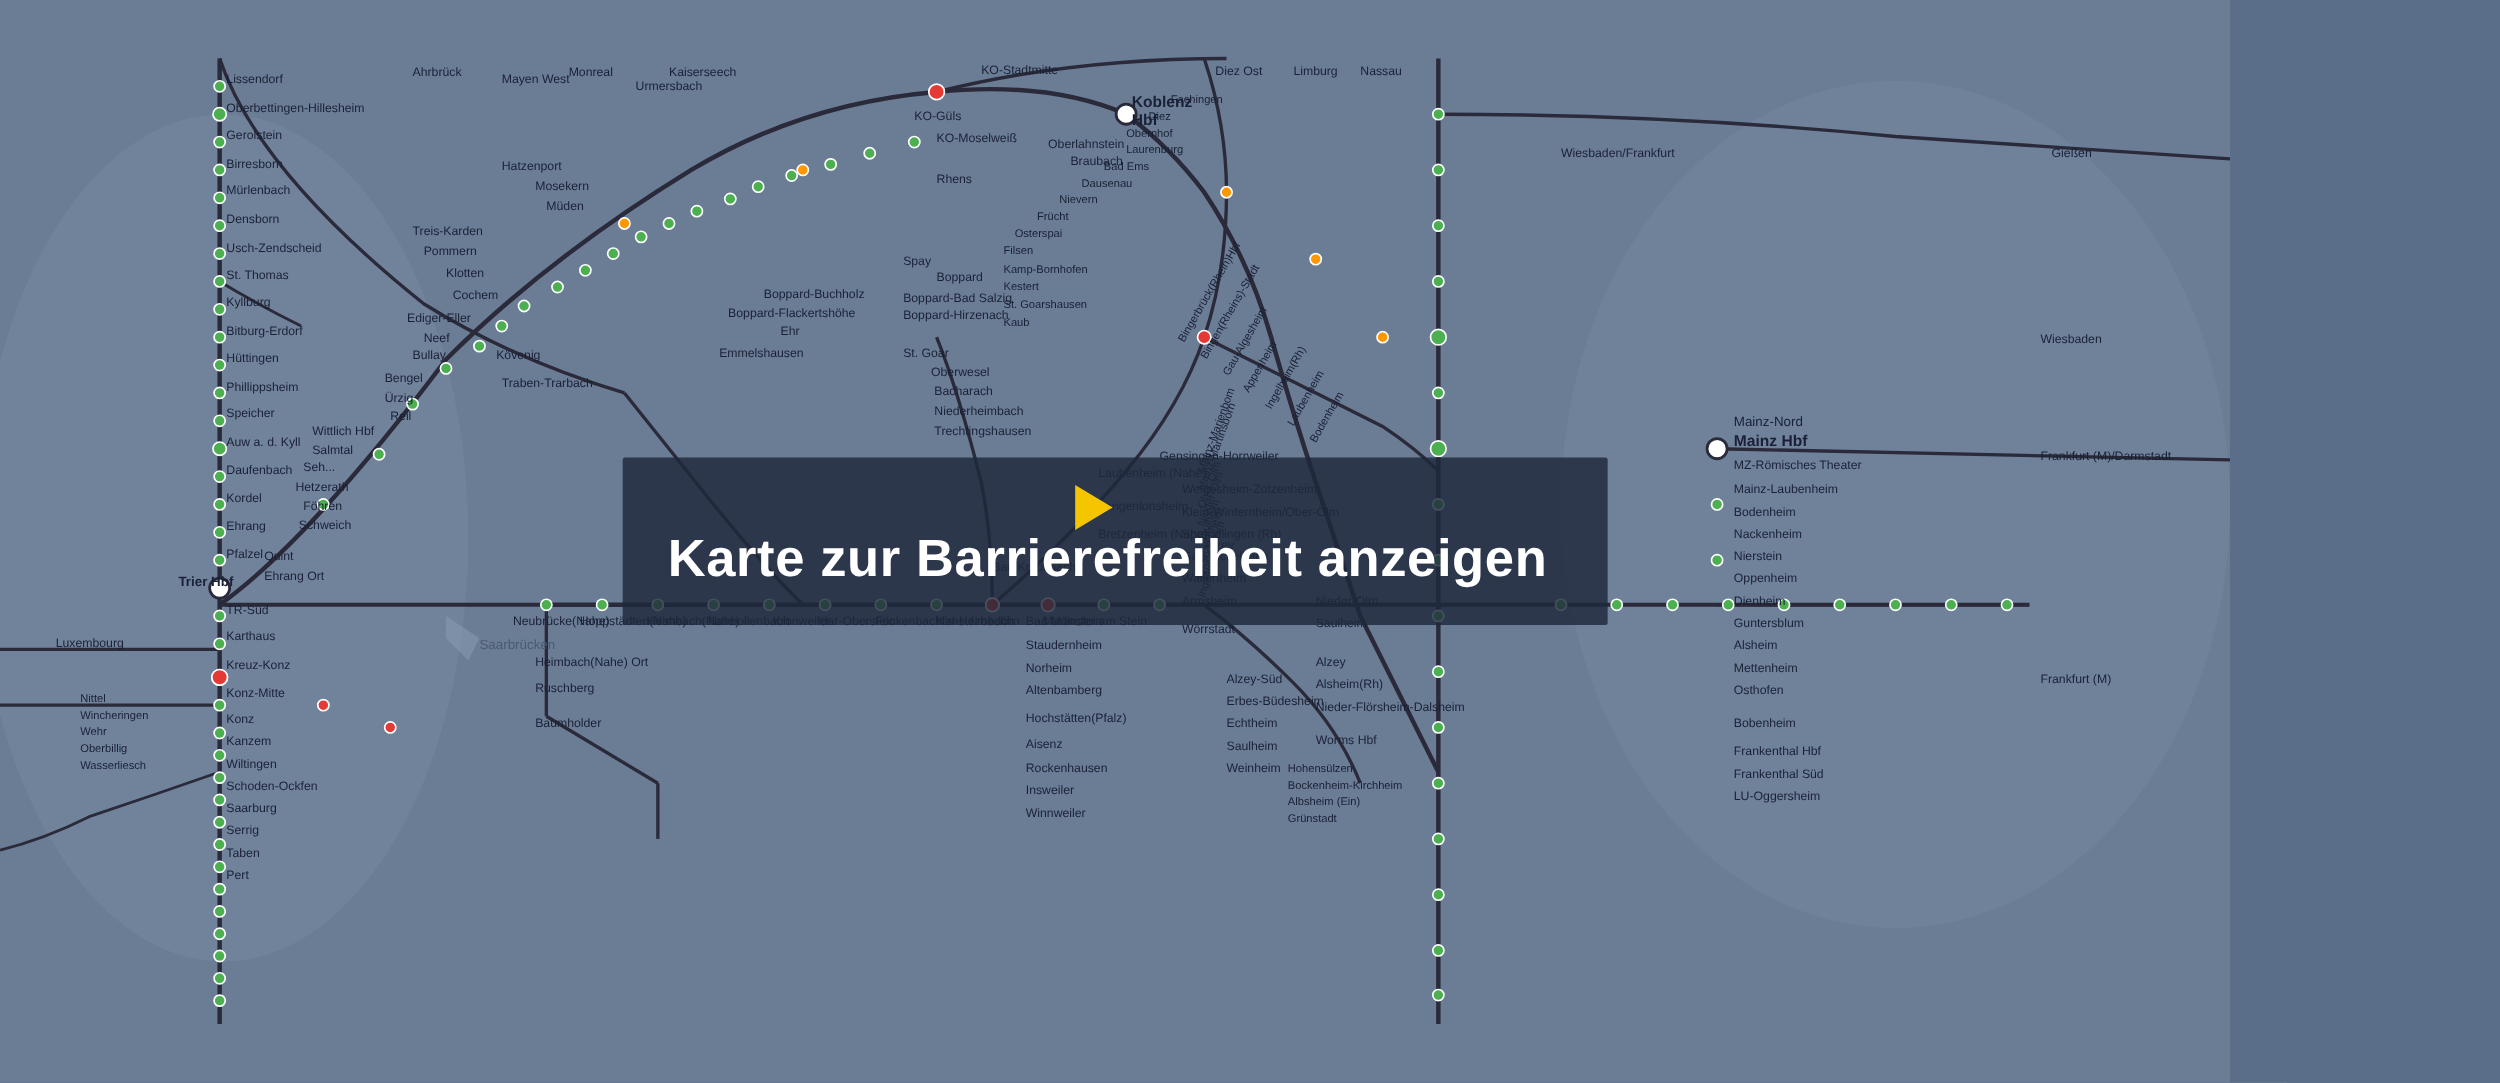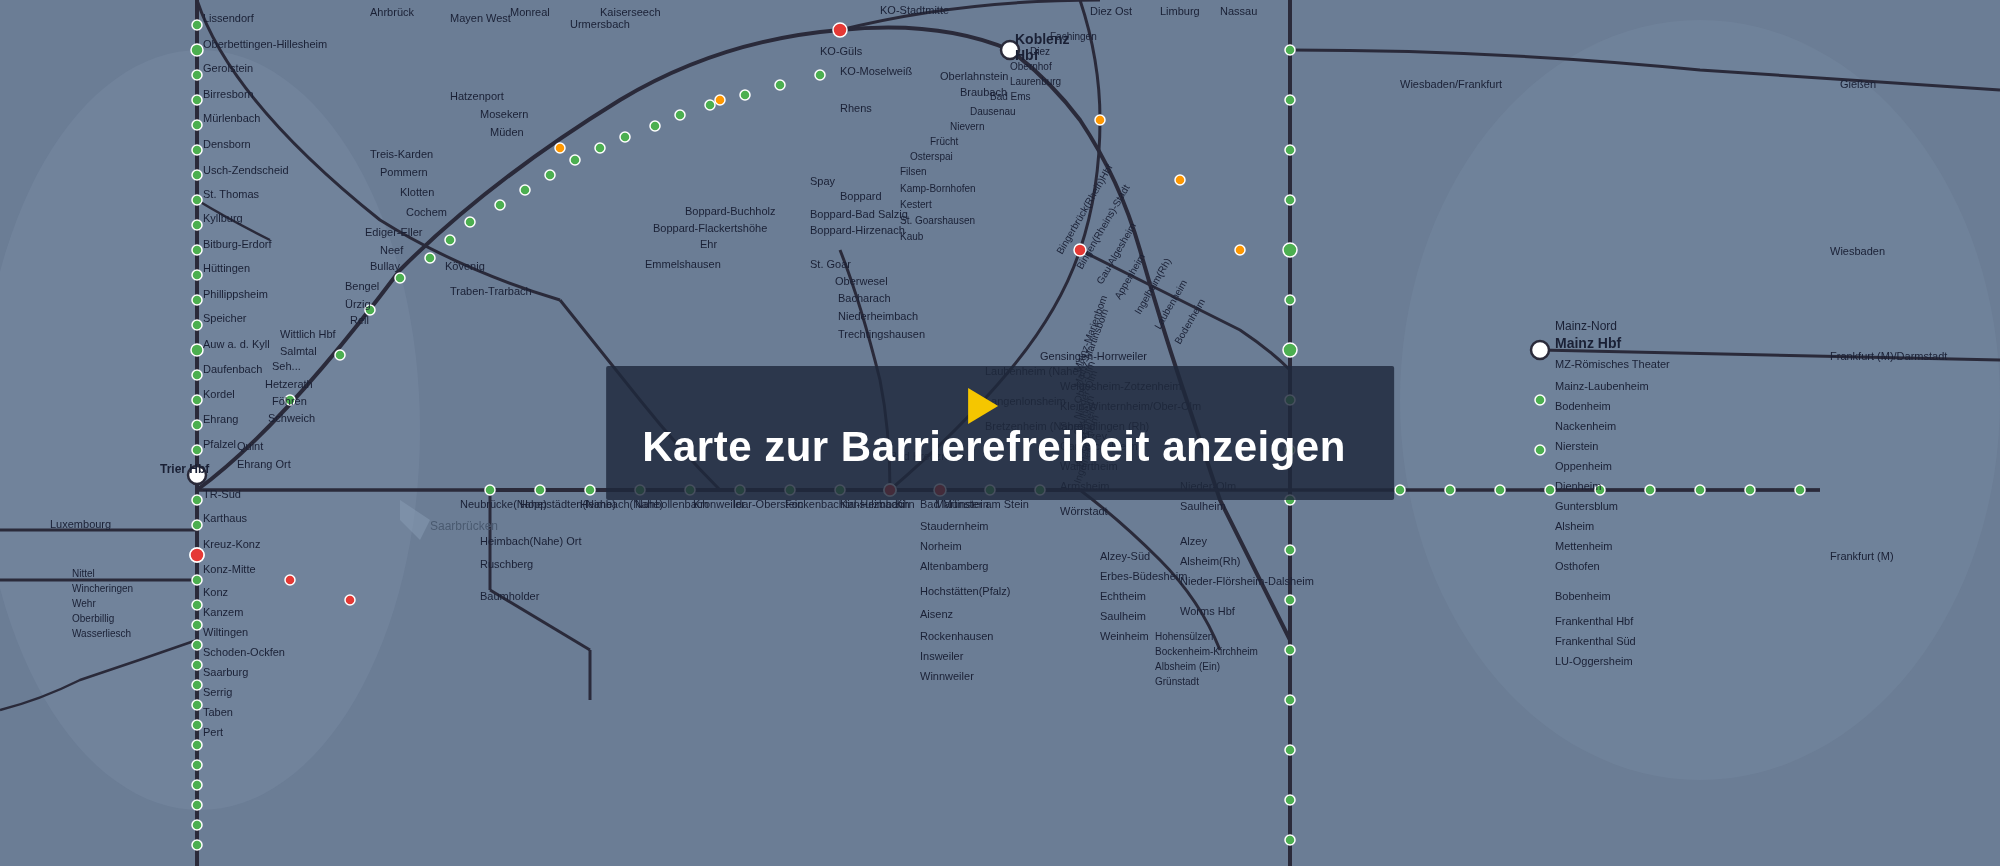--- a/index.html
+++ b/index.html
@@ -6,21 +6,21 @@
     body {
       width: 2000px;
       height: 866px;
       overflow: hidden;
       font-family: Arial, Helvetica, sans-serif;
       background: #5a6e8a;
       position: relative;
     }
 
     #map-container {
-      width: 2000px;
+      width: 1784px;
       height: 866px;
       position: relative;
       overflow: hidden;
       background: #6b7d95;
     }
 
     
     #map-svg {
       position: absolute;
       top: 0;

